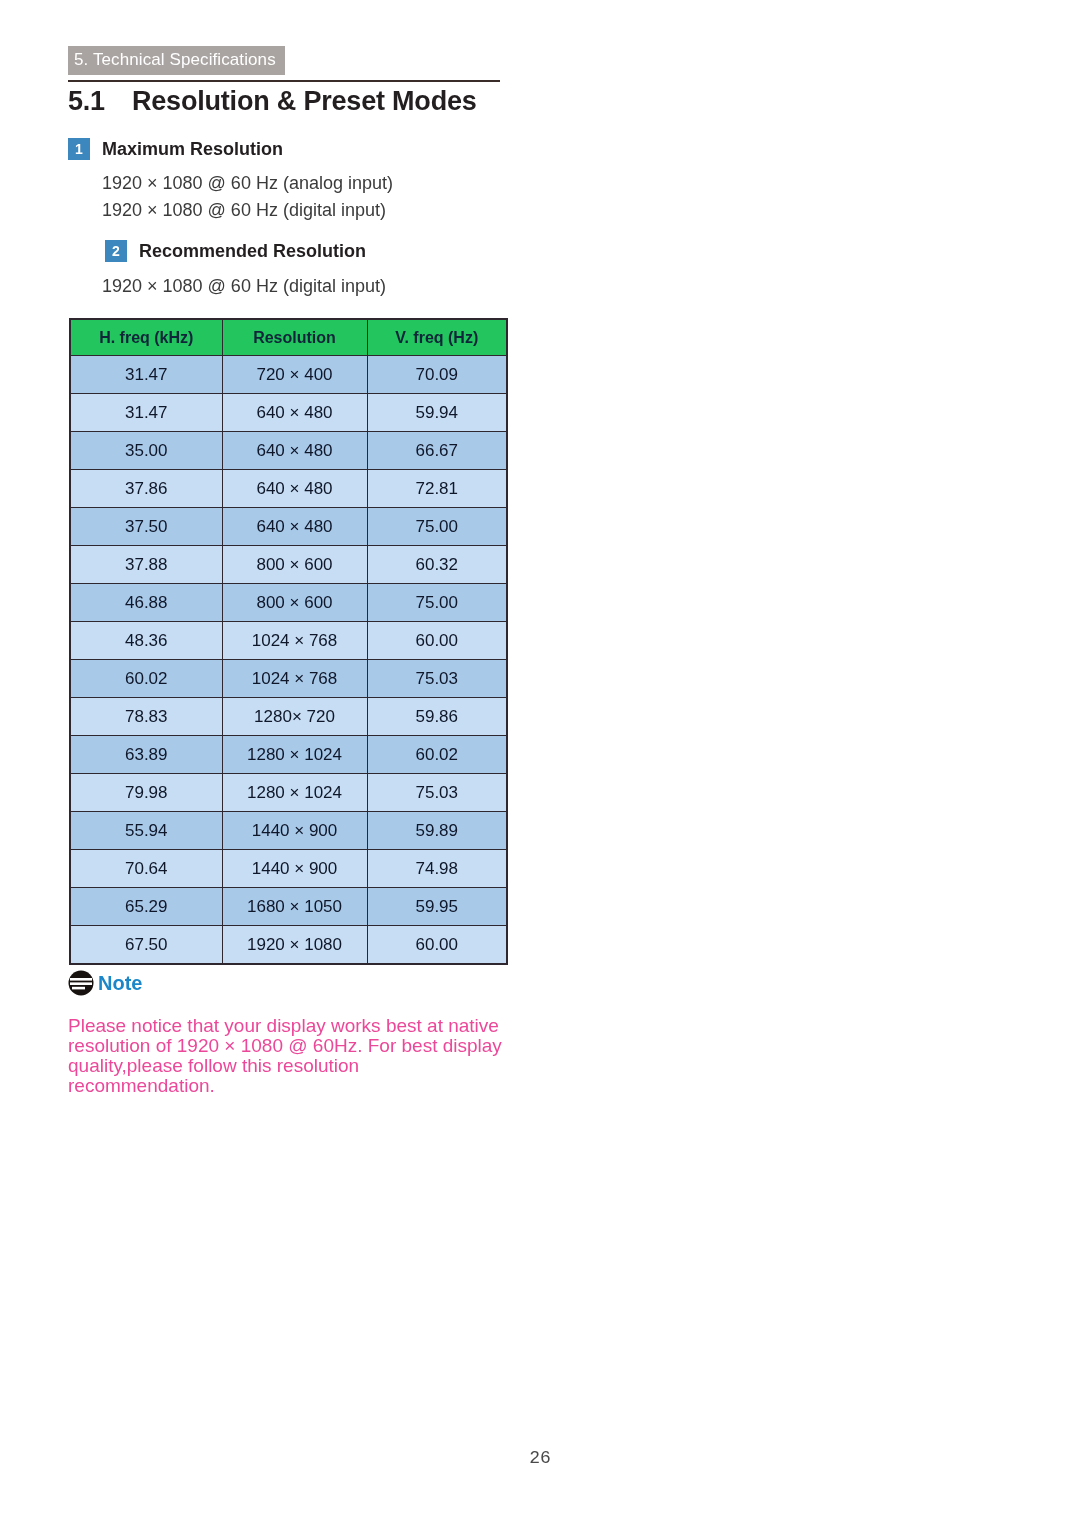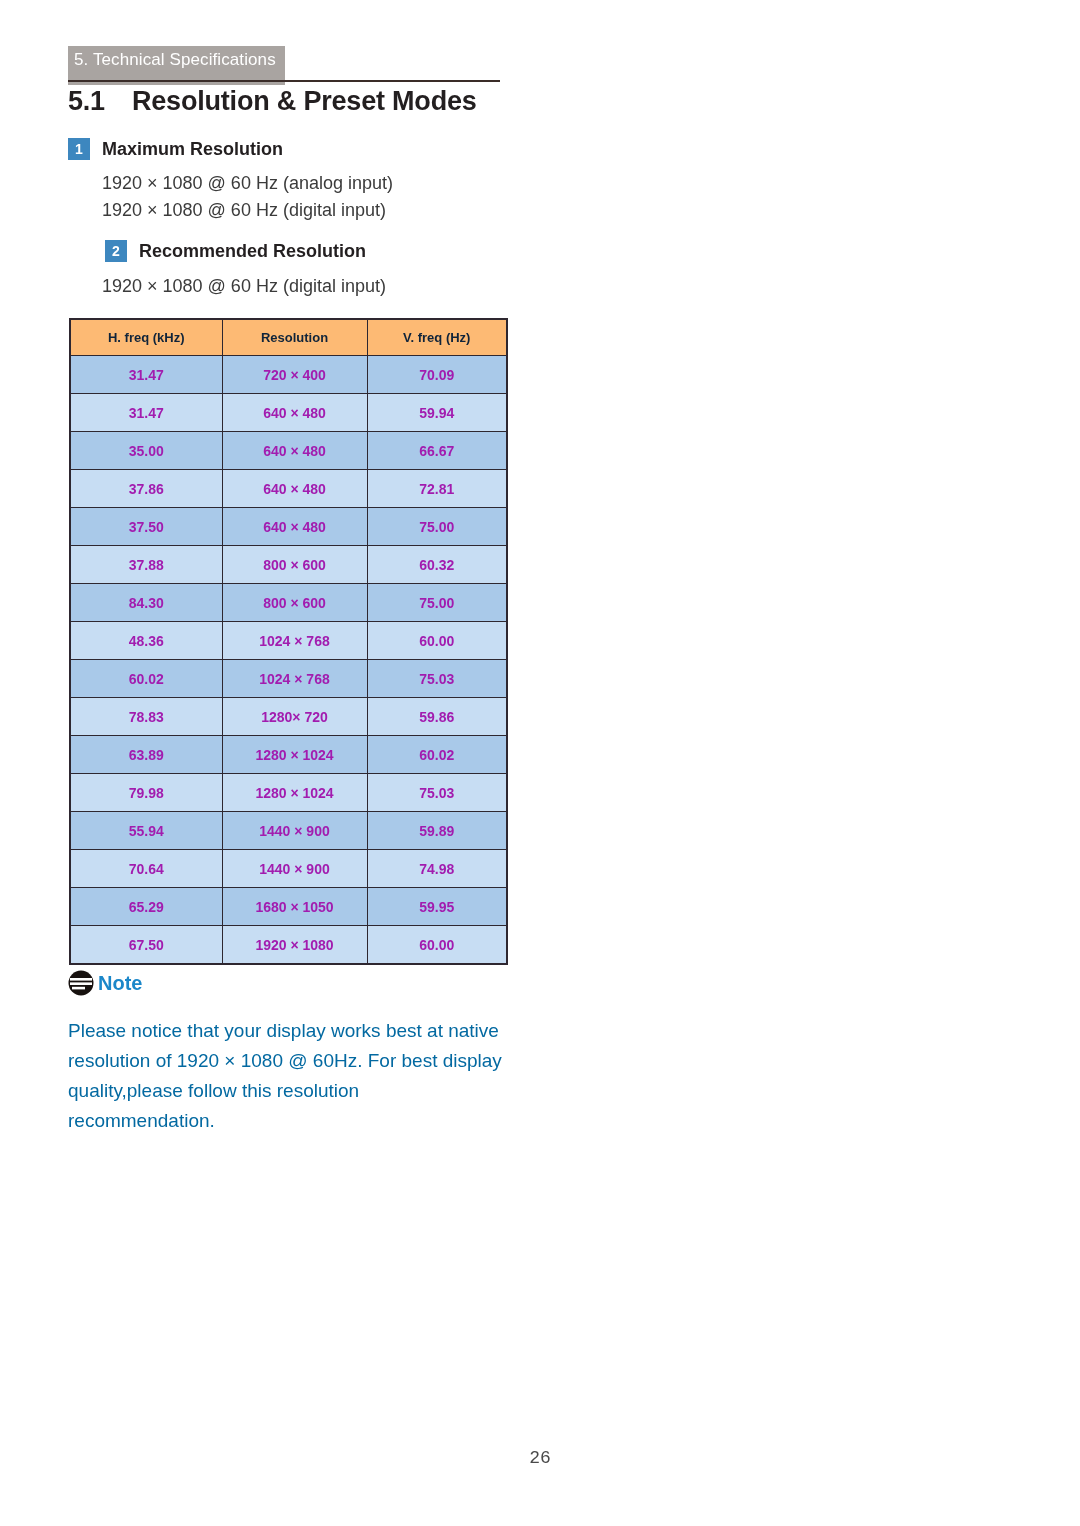--- a/index.html
+++ b/index.html
@@ -18,21 +18,21 @@
 
   
   .chapter-banner {
     position: absolute;
     left: 68px;
     top: 46px;
     background: #a9a4a1;
     color: #ffffff;
     font-size: 17px;
     line-height: 27px;
-    height: 39px;
+    height: 29px;
     padding: 0 9px 0 6px;
     letter-spacing: 0.1px;
     white-space: nowrap;
   }
 
   .header-rule {
     position: absolute;
     left: 68px;
     top: 80px;
     width: 432px;
@@ -98,30 +98,30 @@
     width: 437px;
     border-collapse: collapse;
     table-layout: fixed;
     border: 2px solid #2e2730;
   }
   .preset-table th,
   .preset-table td {
     border: 1px solid #2e2730;
     text-align: center;
     height: 37px;
-    font-size: 14px;
-    color: #a21caf;
-    font-weight: bold;
+    font-size: 17px;
+    color: #0f172a;
+    font-weight: normal;
     padding: 0;
   }
   .preset-table th {
-    background: #fdba74;
+    background: #22c55e;
     color: #10243a;
     font-weight: bold;
-    font-size: 13px;
+    font-size: 16px;
     height: 35px;
   }
   .preset-table col.c1 { width: 152px; }
   .preset-table col.c2 { width: 145px; }
   .preset-table col.c3 { width: 140px; }
   .preset-table tbody tr:nth-child(odd)  td { background: #a9c9e9; }
   .preset-table tbody tr:nth-child(even) td { background: #c7ddf3; }
 
   
   .note-block {
@@ -138,22 +138,22 @@
   }
   .note-icon { width: 26px; height: 26px; display: block; }
   .note-title {
     font-size: 20px;
     font-weight: bold;
     color: #1b87c9;
     line-height: 26px;
   }
   .note-body {
     font-size: 19px;
-    line-height: 30px;
-    color: #0369a1;
+    line-height: 20px;
+    color: #ec4899;
     width: 440px;
     margin-top: 20px;
   }
 
   
   .page-number {
     position: absolute;
     left: 0;
     top: 1448px;
     width: 1080px;
@@ -223,21 +223,21 @@
         <td>37.50</td>
         <td>640 × 480</td>
         <td>75.00</td>
       </tr>
       <tr>
         <td>37.88</td>
         <td>800 × 600</td>
         <td>60.32</td>
       </tr>
       <tr>
-        <td>84.30</td>
+        <td>46.88</td>
         <td>800 × 600</td>
         <td>75.00</td>
       </tr>
       <tr>
         <td>48.36</td>
         <td>1024 × 768</td>
         <td>60.00</td>
       </tr>
       <tr>
         <td>60.02</td>

